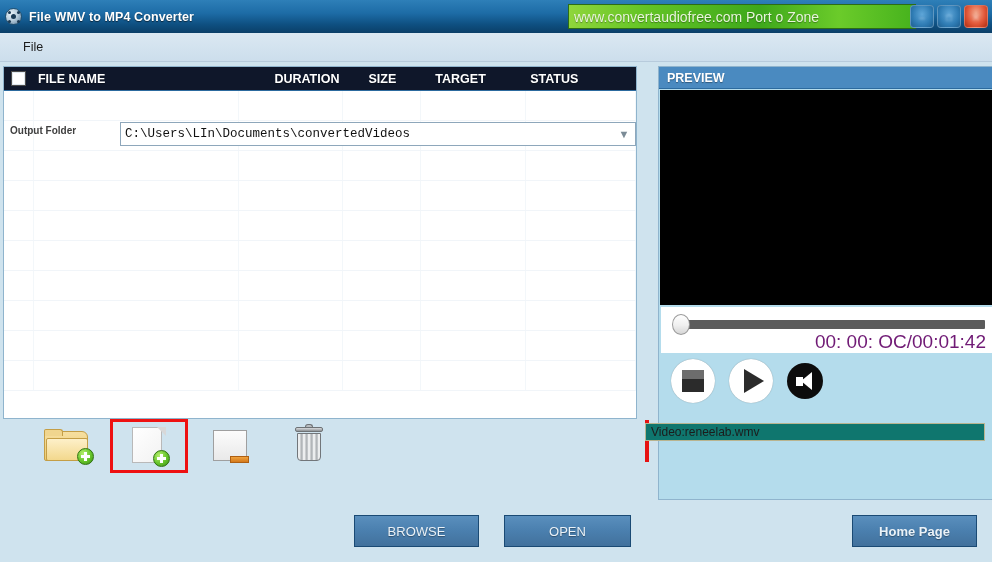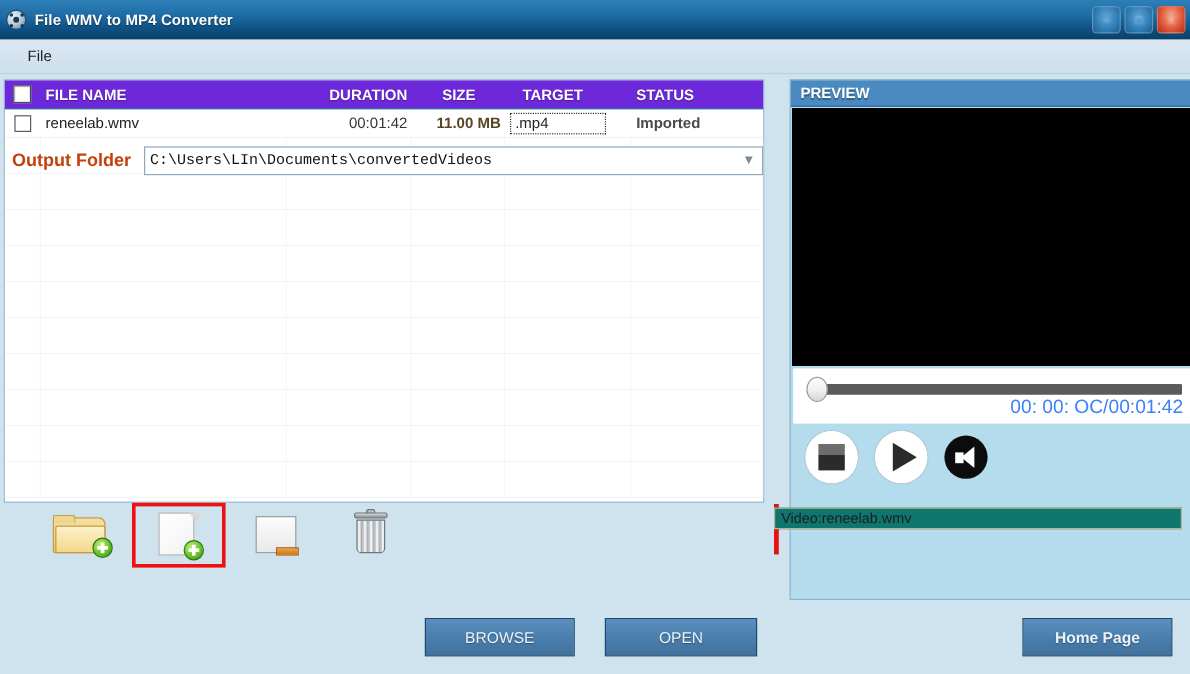--- a/index.html
+++ b/index.html
@@ -78,21 +78,21 @@
 
   
   .main { position: absolute; left: 0; top: 62px; width: 992px; height: 500px; background: #cfe3ee; }
 
   
   .filepanel {
     position: absolute; left: 3px; top: 4px; width: 634px; height: 353px;
     background: #ffffff; border: 1px solid #8fb4cd;
   }
   .thead {
-    display: flex; height: 24px; background: #6d28d9;
+    display: flex; height: 24px; background: #0f172a;
     border-bottom: 1px solid #2c6a9e; align-items: center;
   }
   .th {
     color: #ffffff; font-size: 12.5px; font-weight: bold;
     text-shadow: 0 1px 1px rgba(0,0,0,.35);
     padding: 0 4px; white-space: nowrap;
   }
   .th.c-check { width: 30px; display: flex; justify-content: center; }
   .th.c-name { width: 205px; }
   .th.c-dur  { width: 105px; text-align: right; }
@@ -157,21 +157,21 @@
     background: #5b5b5b; border-radius: 1px;
   }
   .pv-thumb {
     position: absolute; left: 11px; top: 7px; width: 18px; height: 21px;
     border-radius: 50%;
     background: linear-gradient(to bottom,#ffffff 0%, #efefef 55%, #d6d6d6 100%);
     border: 1px solid #9b9b9b;
   }
   .pv-time {
     position: absolute; right: 9px; top: 24px;
-    font-size: 16px; color: #3b82f6; white-space: nowrap;
+    font-size: 19px; color: #701a75; white-space: nowrap;
   }
   .pv-controls {
     position: absolute; left: 0; top: 288px; width: 338px; height: 52px;
     display: flex; align-items: center; padding-left: 12px; gap: 14px;
   }
   .rbtn {
     width: 44px; height: 44px; border-radius: 50%;
     background: #ffffff; display: flex; align-items: center; justify-content: center;
     box-shadow: 0 0 1px rgba(0,0,0,.4);
   }
@@ -291,21 +291,21 @@
   }
   .convert-btn {
     width: 100%; height: 100%;
     background: linear-gradient(to bottom,#1f8a25 0%, #147a1b 50%, #0f6b17 100%);
     border: 1px solid #0a4d10;
     display: flex; align-items: center; justify-content: center;
     color: #eef7e7; font-size: 14px; font-weight: bold;
     text-shadow: 0 1px 1px rgba(0,0,0,.45);
   }
   .out-label {
-    position: absolute; left: 10px; top: 63px; font-size: 15px; font-weight: bold; color: #c2410c;
+    position: absolute; left: 10px; top: 63px; font-size: 10px; font-weight: bold; color: #404040;
   }
   .out-combo {
     position: absolute; left: 120px; top: 60px; width: 516px; height: 24px;
     background: #ffffff; border: 1px solid #8ea7bb;
     display: flex; align-items: center;
   }
   .out-combo .val {
     flex: 1; font-family: "Liberation Mono", monospace; font-size: 12.5px;
     color: #111; padding-left: 4px; white-space: nowrap; overflow: hidden;
   }
@@ -331,20 +331,23 @@
     position: absolute; left: 645px; top: 358px; width: 4px; height: 42px; background: #e61212;
   }
 </style>
 </head>
 <body>
 
 <div class="titlebar">
   <div class="app-icon"></div>
   <div class="app-title">File WMV to MP4 Converter</div>
 
+  <div class="green-banner">
+    <span>www.convertaudiofree.com Port o Zone</span>
+  </div>
 
   <div class="wbtns">
     <div class="wbtn">
       <div class="glyph">–</div>
     </div>
     <div class="wbtn">
       <div class="glyph">□</div>
     </div>
     <div class="wbtn close">
       <div class="glyph">✕</div>
@@ -363,32 +366,20 @@
       <div class="th c-check">
         <div class="hdr-check"></div>
       </div>
       <div class="th c-name">FILE NAME</div>
       <div class="th c-dur">DURATION</div>
       <div class="th c-size">SIZE</div>
       <div class="th c-tgt">TARGET</div>
       <div class="th c-stat">STATUS</div>
     </div>
 
-    <div class="trow">
-      <div class="td c-check">
-        <div class="row-check"></div>
-      </div>
-      <div class="td c-name">reneelab.wmv</div>
-      <div class="td c-dur">00:01:42</div>
-      <div class="td c-size">11.00 MB</div>
-      <div class="td c-tgt">
-        <span class="tgt-box">.mp4</span>
-      </div>
-      <div class="td c-stat">Imported</div>
-    </div>
 
     <div class="emptyrows">
       <div class="emptyrow">
           <div class="cell cw1"></div>
           <div class="cell cw2"></div>
           <div class="cell cw3"></div>
           <div class="cell cw4"></div>
           <div class="cell cw5"></div>
           <div class="cell cw6"></div>
         </div>

